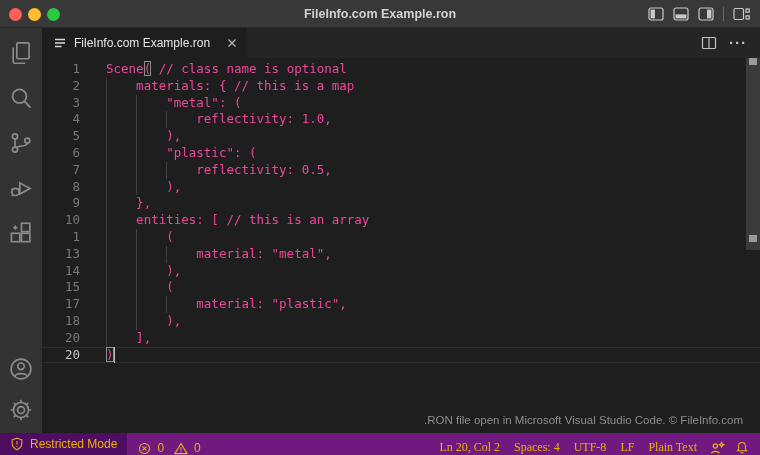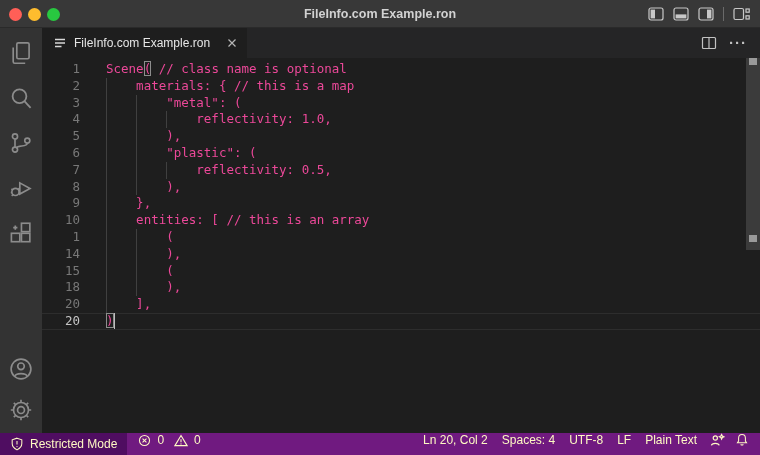--- a/index.html
+++ b/index.html
@@ -58,27 +58,27 @@
 
   .watermark { position:absolute; right:17px; bottom:7px; font-size:11.5px; color:#8d8d8d; }
 
   .scrollbar { position:absolute; top:0; right:0; width:14px; height:192px;
       background:rgba(121,121,121,0.32); cursor:pointer; }
   .ov-marker { position:absolute; left:3px; width:8px; height:7px; background:#9a9a9a; }
   .ov-m1 { top:0; } .ov-m2 { top:177px; }
 
   
   .statusbar { position:absolute; left:0; right:0; bottom:0; height:22px;
-      background:var(--status-bg); color:#fef9c3; display:flex; align-items:flex-start;
+      background:var(--status-bg); color:#eab308; display:flex; align-items:flex-end;
       font-size:12px; }
   .sb-restricted { height:100%; background:var(--status-restricted-bg);
       display:flex; align-items:center; gap:6px; padding:0 10px; cursor:pointer; }
   .sb-problems { display:flex; align-items:center; gap:4px; margin-left:11px; cursor:pointer; }
   .sb-problems .cnt { margin:0 6px 0 2px; }
-  .sb-right { margin-left:auto; display:flex; align-items:center; gap:0; padding-right:6px; }
+  .sb-right { margin-left:auto; display:flex; align-items:center; gap:0; padding-right:6px;font-family:Liberation Serif, serif; }
   .sb-item { padding:0 7px; cursor:pointer; white-space:nowrap; }
   .sb-icon { padding:0 5px; display:flex; align-items:center; cursor:pointer; }
 
   svg { display:block; }
 </style>
 </head>
 <body>
 
 <div class="window">
 
@@ -243,40 +243,49 @@
             </div>
             <div class="row">
               <span class="num">10</span>
               <div class="code"><span class="guide" style="left: calc(0ch + 26px);"></span>    entities: [ // this is an array</div>
             </div>
             <div class="row">
               <span class="num">1</span>
               <div class="code"><span class="guide" style="left: calc(0ch + 26px);"></span><span class="guide" style="left: calc(4ch + 26px);"></span>        (</div>
             </div>
             <div class="row">
+              <span class="num">13</span>
+              <div class="code"><span class="guide" style="left: calc(0ch + 26px);"></span><span class="guide" style="left: calc(4ch + 26px);"></span><span class="guide" style="left: calc(8ch + 26px);"></span>            material: "metal",</div>
+            </div>
+            <div class="row">
               <span class="num">14</span>
               <div class="code"><span class="guide" style="left: calc(0ch + 26px);"></span><span class="guide" style="left: calc(4ch + 26px);"></span>        ),</div>
             </div>
             <div class="row">
               <span class="num">15</span>
               <div class="code"><span class="guide" style="left: calc(0ch + 26px);"></span><span class="guide" style="left: calc(4ch + 26px);"></span>        (</div>
+            </div>
+            <div class="row">
+              <span class="num">17</span>
+              <div class="code"><span class="guide" style="left: calc(0ch + 26px);"></span><span class="guide" style="left: calc(4ch + 26px);"></span><span class="guide" style="left: calc(8ch + 26px);"></span>            material: "plastic",</div>
             </div>
             <div class="row">
               <span class="num">18</span>
               <div class="code"><span class="guide" style="left: calc(0ch + 26px);"></span><span class="guide" style="left: calc(4ch + 26px);"></span>        ),</div>
             </div>
             <div class="row">
               <span class="num">20</span>
               <div class="code"><span class="guide" style="left: calc(0ch + 26px);"></span>    ],</div>
             </div>
             <div class="row active">
               <span class="num">20</span>
               <div class="code"><span class="bracket">)</span><span class="cursor" style="left: calc(1ch + 26px);"></span></div>
             </div>
           </div>
+        <div class="watermark">.RON file open in Microsoft Visual Studio Code. © FileInfo.com</div>
         <div class="scrollbar">
           <span class="ov-marker ov-m1"></span>
           <span class="ov-marker ov-m2"></span>
         </div>
       </div>
     </div>
   </div>
 
   <div class="statusbar">
     <div class="sb-restricted">

